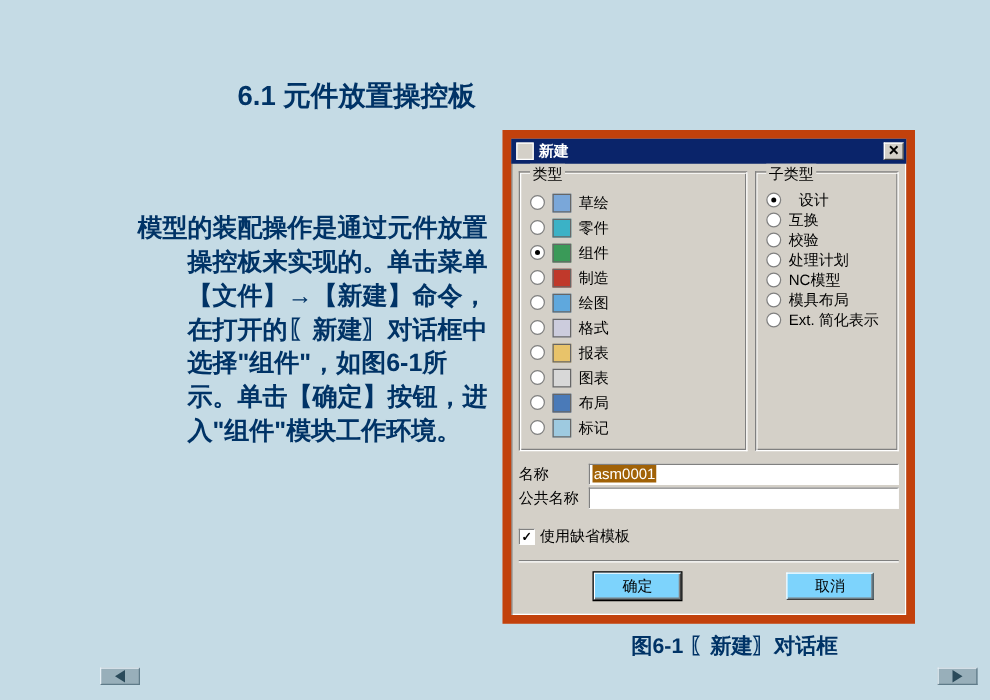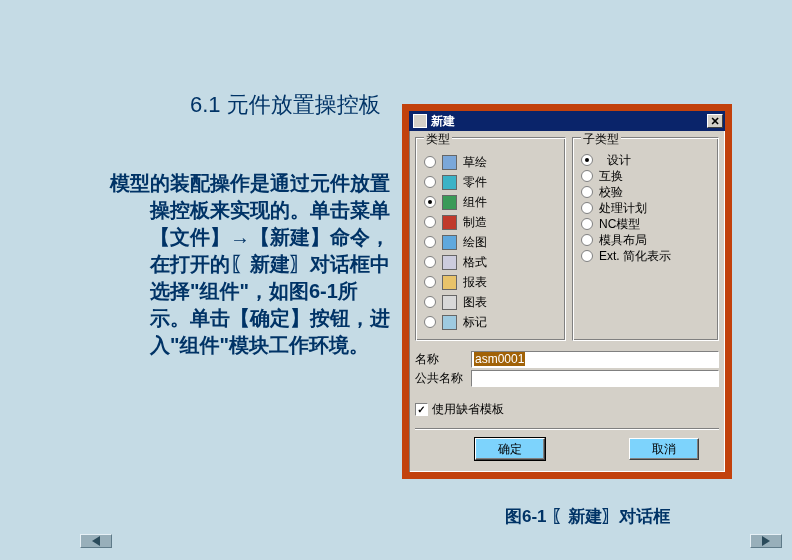--- a/index.html
+++ b/index.html
@@ -8,22 +8,21 @@
     background: #c5dbe5;
     font-family: "SimSun", "宋体", sans-serif;
     position: relative;
     overflow: hidden;
   }
   .slide-title {
     position: absolute;
     left: 190px; top: 62px;
     color: #003366;
     font-size: 22px;
-    font-weight: normal;
-    margin-top: 28px;
+    font-weight: bold;
   }
   .body-text {
     position: absolute;
     left: 110px; top: 170px;
     width: 280px;
     color: #003366;
     font-size: 20px;
     font-weight: bold;
     line-height: 1.35;
     text-indent: -2em;
@@ -106,21 +105,21 @@
   .groups { display: flex; gap: 6px; }
   .group {
     border: 1px solid #808080;
     border-right-color: #fff;
     border-bottom-color: #fff;
     box-shadow: 1px 1px 0 #fff inset, -1px -1px 0 #808080 inset;
     position: relative;
     padding: 14px 8px 8px 8px;
   }
   .group.types { flex: 1; }
-  .group.subtypes { width: 147px; }
+  .group.subtypes { width: 115px; }
   .group-title {
     position: absolute;
     top: -7px; left: 8px;
     background: #d4d0c8;
     padding: 0 2px;
   }
   .radio-row {
     display: flex; align-items: center;
     height: 20px;
     gap: 6px;
@@ -264,20 +263,25 @@
               <div class="type-icon" style="background: rgb(232, 195, 106); border: 1px solid rgb(102, 102, 102);"></div>
               <span>报表</span>
             </div>
             <div class="radio-row">
               <div class="radio"></div>
               <div class="type-icon" style="background: rgb(216, 216, 216); border: 1px solid rgb(102, 102, 102);"></div>
               <span>图表</span>
             </div>
             <div class="radio-row">
               <div class="radio"></div>
+              <div class="type-icon" style="background: rgb(74, 122, 184); border: 1px solid rgb(102, 102, 102);"></div>
+              <span>布局</span>
+            </div>
+            <div class="radio-row">
+              <div class="radio"></div>
               <div class="type-icon" style="background: rgb(158, 202, 224); border: 1px solid rgb(102, 102, 102);"></div>
               <span>标记</span>
             </div>
           </div>
       </div>
       <div class="group subtypes">
         <span class="group-title">子类型</span>
         <div id="subtypes-container">
             <div class="radio-row" style="height: 16px; gap: 14px;">
               <div class="radio selected"></div>

